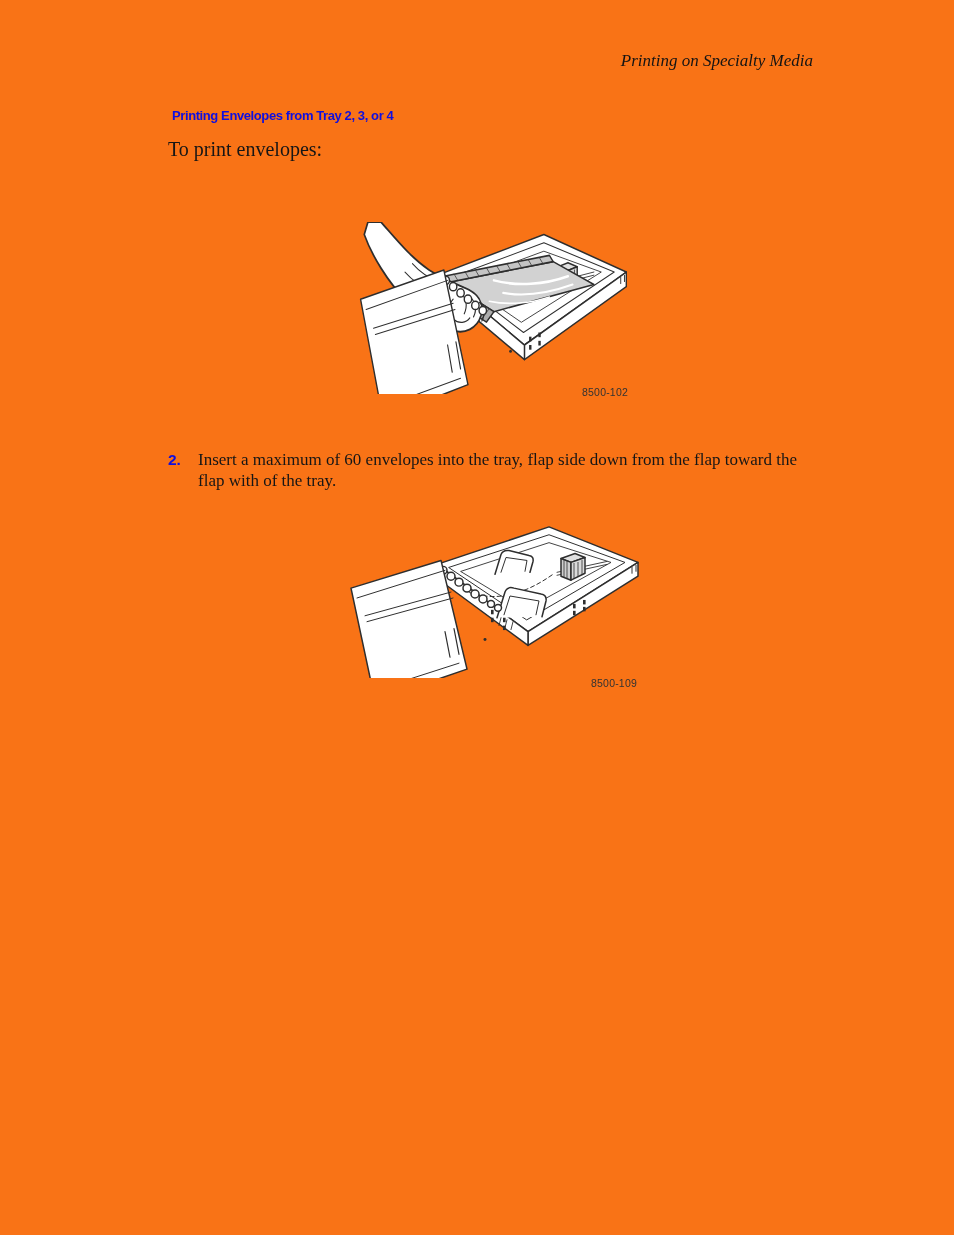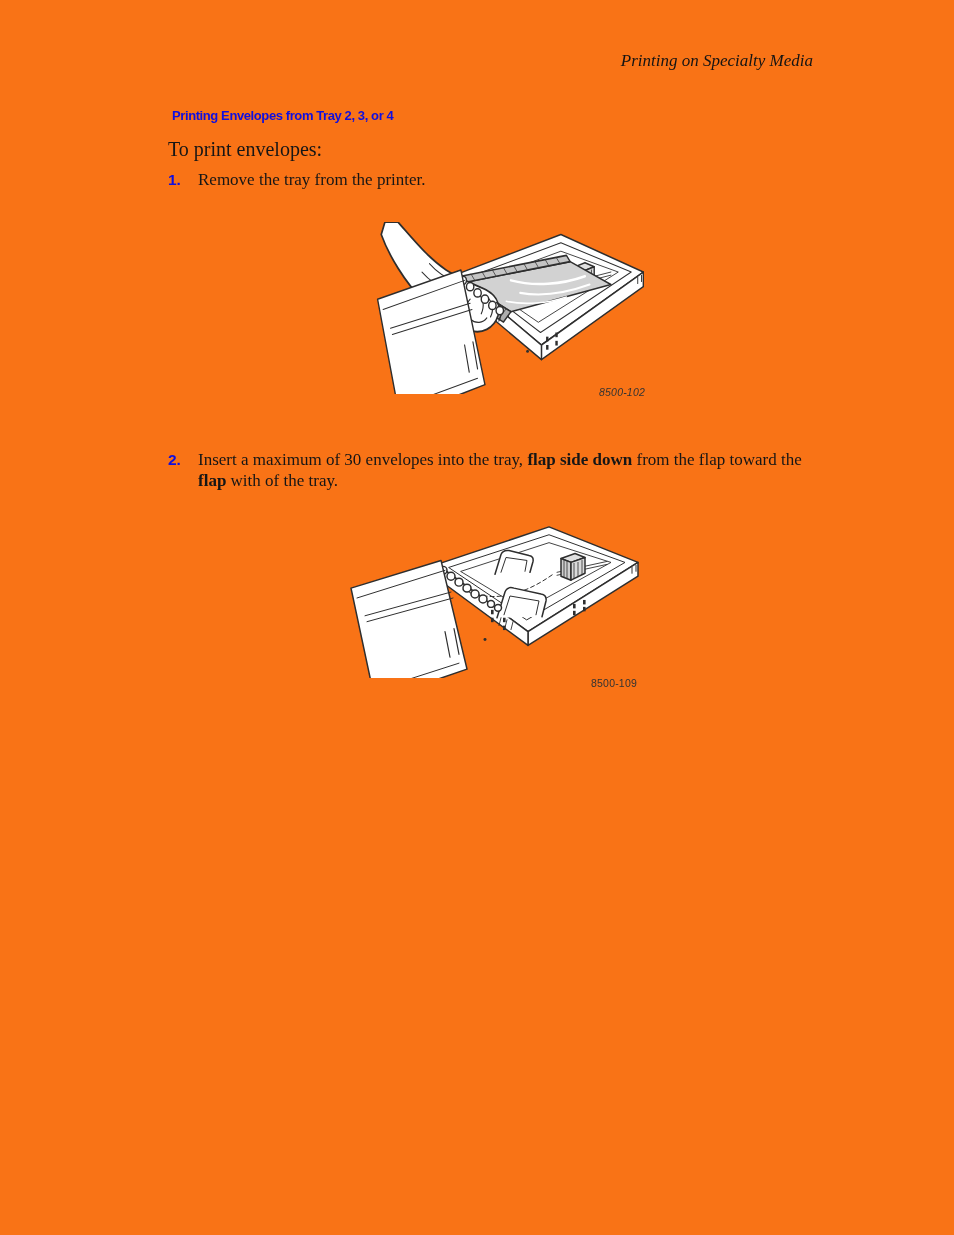--- a/index.html
+++ b/index.html
@@ -23,23 +23,23 @@
   .step1 { top:170px; }
   .step2 { top:450px; }
   .stepnum {
     display:inline-block; width:30px; vertical-align:top;
     font-family:"Liberation Sans","DejaVu Sans",sans-serif;
     font-weight:bold; font-size:15.5px; padding-top:1px;
     color:var(--accent_blue,#0f0fe0);
   }
   .steptext { display:inline-block; vertical-align:top; font-size:17px; line-height:20.5px; }
   .step2 .steptext { width:612px; }
-  .steptext b { font-weight:bold; }
+  .steptext b { font-weight:normal; }
   .fig { position:absolute; margin:0; }
-  .fig1 { top:222px; left:372px; width:275px; height:186px;font-style:italic; }
+  .fig1 { top:222px; left:355px; width:275px; height:186px; }
   .fig2 { top:515px; left:345px; width:297px; height:180px; }
   .figlabel {
     position:absolute; font-family:"Liberation Sans","DejaVu Sans",sans-serif;
     font-size:10.5px; color:var(--label_gray,#333); letter-spacing:0.2px;
   }
   .fig1 .figlabel { top:164px; right:2px; }
   .fig2 .figlabel { top:162px; right:5px;padding-left:28px; }
   .footer {
     position:absolute; top:1163px; left:168px; width:650px;
     text-align:center; font-style:italic; font-size:17px; line-height:19.5px;
@@ -50,23 +50,20 @@
 <body>
 
 <div class="page">
 
   <div class="runhead">Printing on Specialty Media</div>
 
   <h1 class="heading">Printing Envelopes from Tray 2, 3, or 4</h1>
 
   <p class="intro">To print envelopes:</p>
 
-  <div class="step step1">
-    <span class="stepnum">1.</span><span class="steptext">Remove the tray from the printer.</span>
-  </div>
 
   <figure class="fig fig1">
     <svg width="275" height="172" viewBox="0 0 297 165" preserveAspectRatio="none" stroke="#2e2e2e" stroke-width="1.5" fill="#fff" stroke-linejoin="round" stroke-linecap="round">
       <g>
         <polygon points="92,50 204,12 293,48 183,118"></polygon>
         <polygon points="293,48 293,62 183,132 183,118"></polygon>
         <polygon points="92,50 183,118 183,132 92,64"></polygon>
         <polygon points="104,53 204,20 280,48 182,106" fill="none" stroke-width="1"></polygon>
         <polygon points="116,57 204,28 266,48 180,96" fill="none" stroke-width="0.9"></polygon>
         <g>
@@ -118,21 +115,21 @@
         <path d="M12,84 L100,56" fill="none" stroke-width="1"></path>
         <path d="M20,102 L106,78 M22,108 L108,84" fill="none" stroke-width="1"></path>
         <path d="M34,176 L114,150" fill="none" stroke-width="1"></path>
         <path d="M100,118 L105,144 M109,115 L114,141" fill="none" stroke-width="1.2"></path>
       </g>
     </svg>
     <figcaption class="figlabel">8500-102</figcaption>
   </figure>
 
   <div class="step step2">
-    <span class="stepnum">2.</span><span class="steptext"><span>Insert a maximum of 30 envelopes into the tray, </span><b>flap side down</b><span> from the flap toward the </span><b>flap</b><span> with of the tray.</span></span>
+    <span class="stepnum">2.</span><span class="steptext"><span>Insert a maximum of 60 envelopes into the tray, </span><b>flap side down</b><span> from the flap toward the </span><b>flap</b><span> with of the tray.</span></span>
   </div>
 
   <figure class="fig fig2">
     <svg width="297" height="163" viewBox="0 0 297 165" preserveAspectRatio="none" stroke="#2e2e2e" stroke-width="1.5" fill="#fff" stroke-linejoin="round" stroke-linecap="round">
       <g>
         <polygon points="92,50 204,12 293,48 183,118"></polygon>
         <polygon points="293,48 293,62 183,132 183,118"></polygon>
         <polygon points="92,50 183,118 183,132 92,64"></polygon>
         <polygon points="104,53 204,20 280,48 182,106" fill="none" stroke-width="1"></polygon>
         <polygon points="116,57 204,28 266,48 180,96" fill="none" stroke-width="0.9"></polygon>

